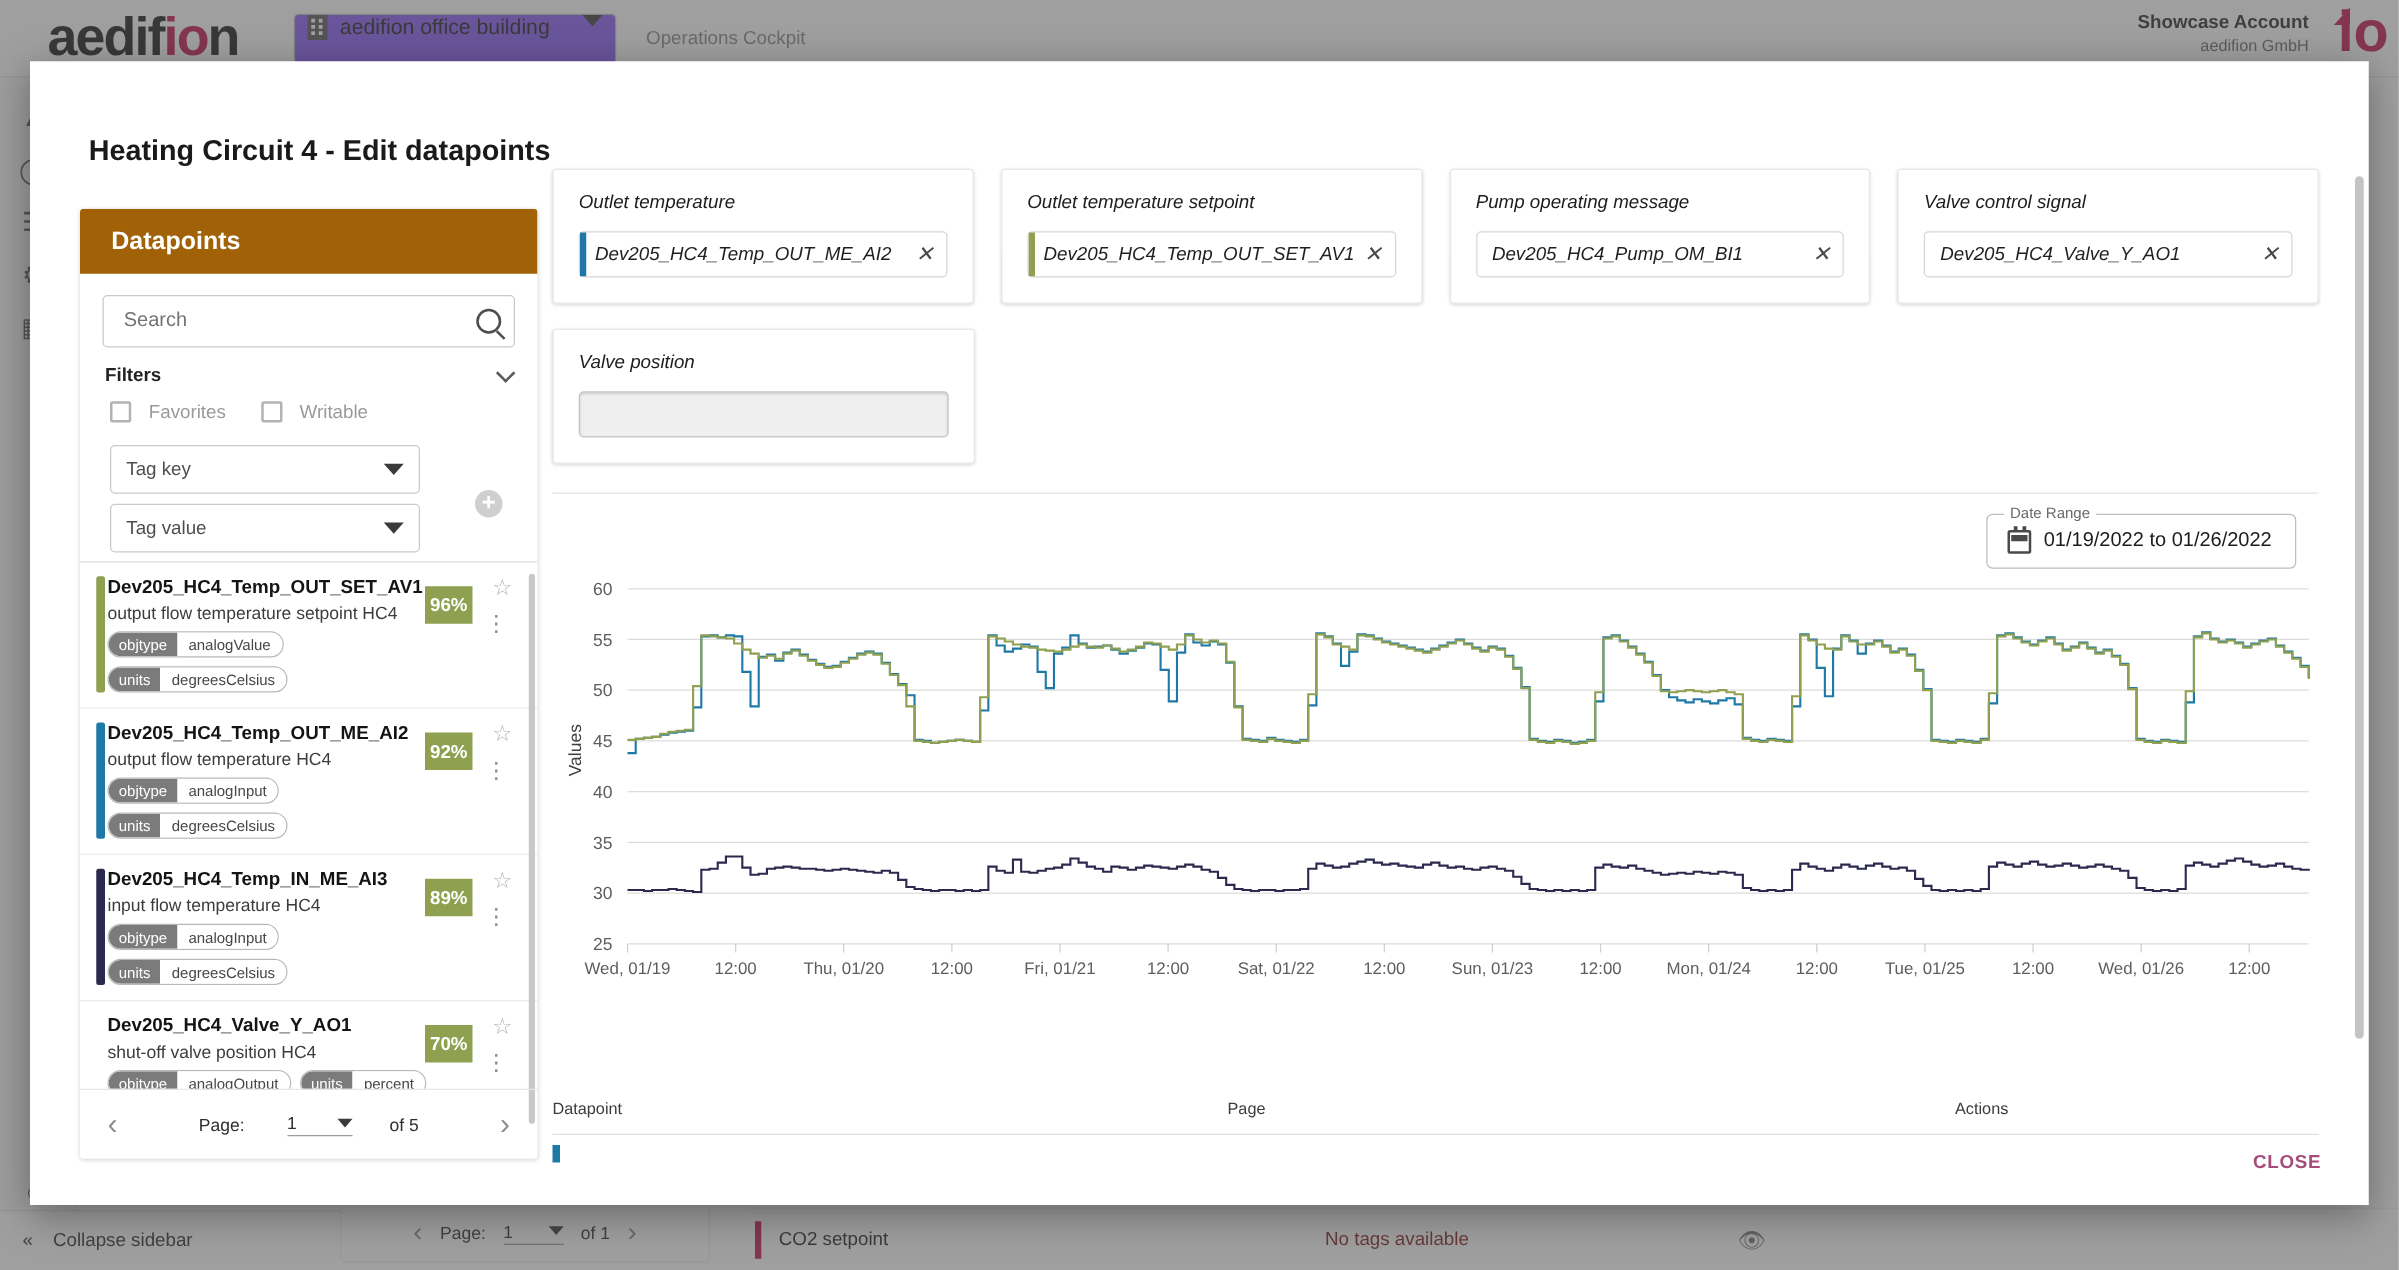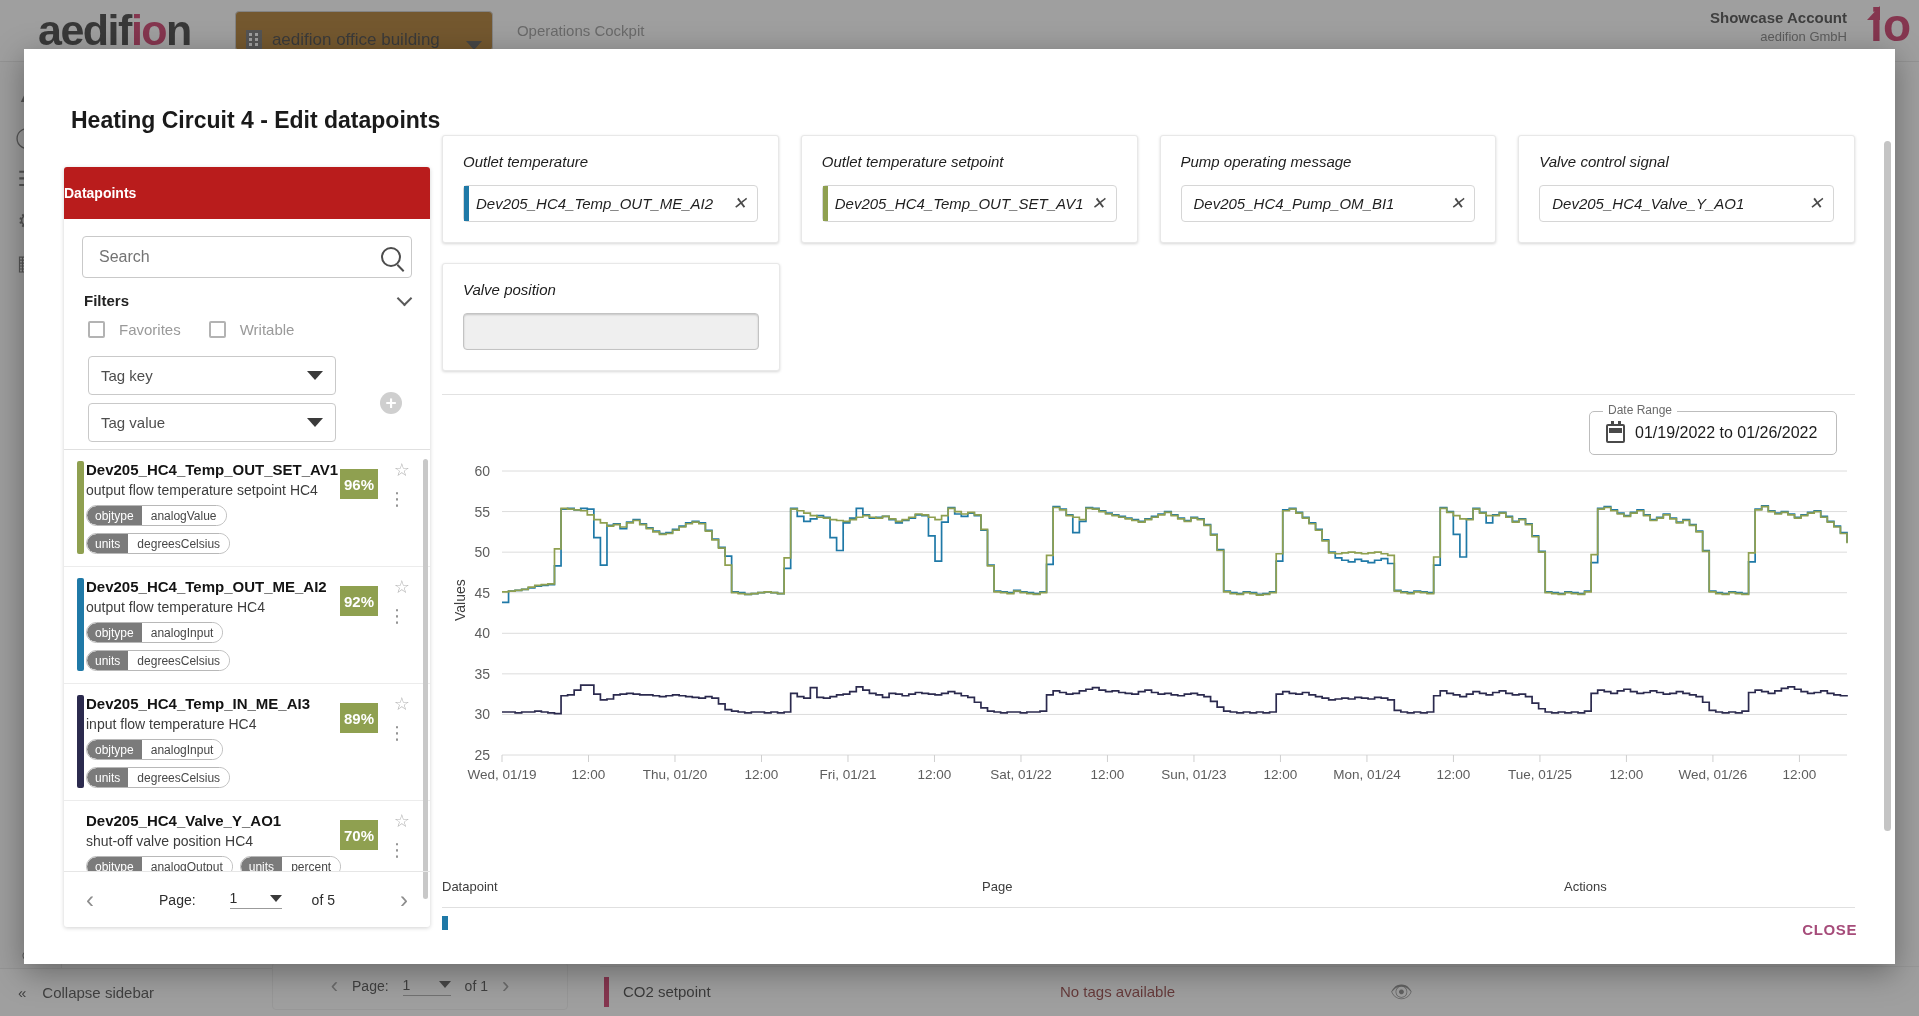--- a/index.html
+++ b/index.html
@@ -30,23 +30,23 @@
     letter-spacing: -1.5px;
     color: #1b1b1b;
     line-height: 1;
     display: flex; align-items: baseline;
   }
   .brand-logo .io-red { color: #c6174e; }
   .bld-select {
     margin-left: 44px;
     width: 258px; height: 40px;
     border: 1px solid #c4c4c4; border-radius: 4px;
-    display: flex; align-items: flex-end; gap: 10px;
+    display: flex; align-items: flex-start; gap: 10px;
     padding: 0 10px;
-    background: #a16207;
+    background: #8b5cf6;
   }
   .bld-icon {
     width: 16px; height: 20px;
     background: #5a5a5a;
     position: relative;
     flex: none;
   }
   .bld-icon::before {
     content: ""; position: absolute; left: 3px; top: 3px;
     width: 3px; height: 3px; background: #fff;
@@ -146,23 +146,24 @@
   
   .dp-panel {
     position: absolute; left: 40px; top: 118px;
     width: 366px; height: 760px;
     background: #fff;
     border-radius: 3px;
     box-shadow: 0 1px 4px rgba(0,0,0,0.18);
     overflow: hidden;
   }
   .dp-header {
-    height: 52px; background: #b91c1c;
+    height: 52px; background: #a16207;
     display: flex; align-items: center;
-    color: #fff; font-size: 14px; font-weight: 700;
+    padding-left: 25px;
+    color: #fff; font-size: 20px; font-weight: 700;
   }
   .dp-search-wrap { padding: 17px 18px 0 18px; }
   .dp-search {
     height: 42px; border: 1px solid #c9c9c9; border-radius: 4px;
     display: flex; align-items: center; padding: 0 10px 0 14px;
     background: #fff;
   }
   .dp-search input {
     flex: 1; border: 0; outline: 0; font-size: 16px; color: #4b4b4b;
     font-family: "Liberation Sans", sans-serif; background: transparent;

